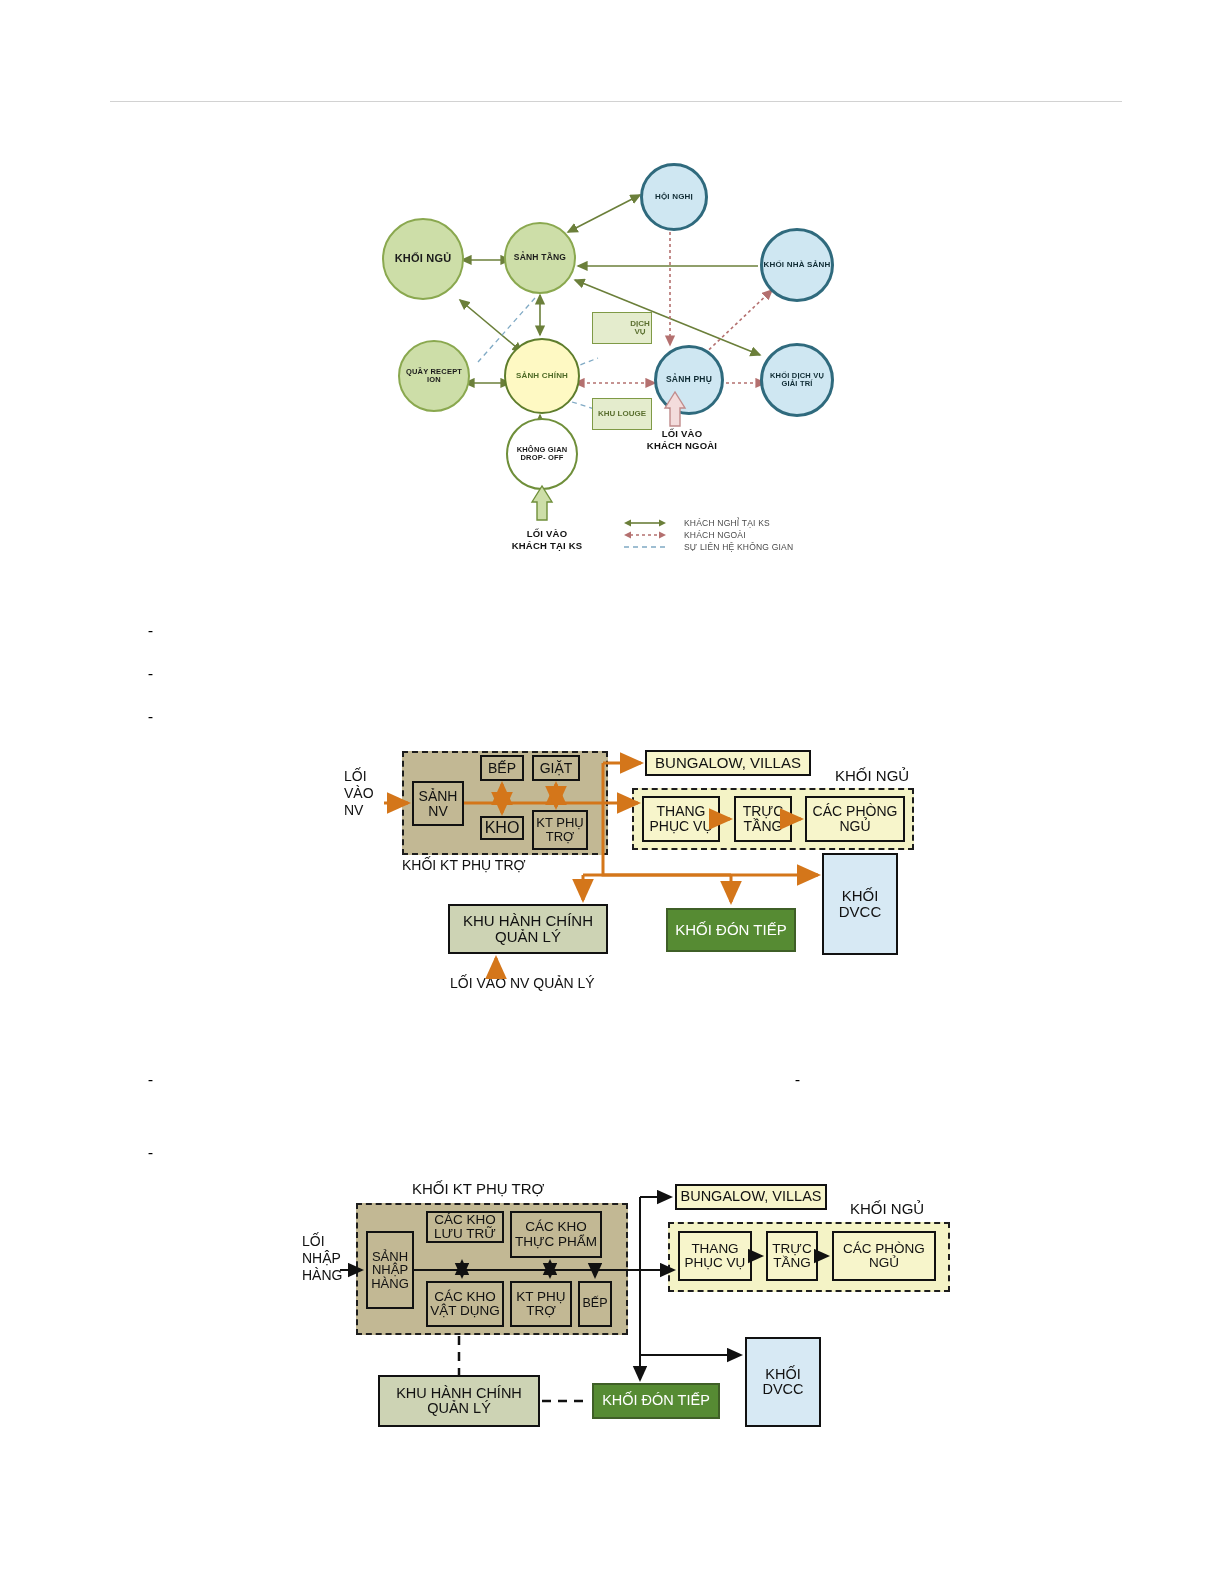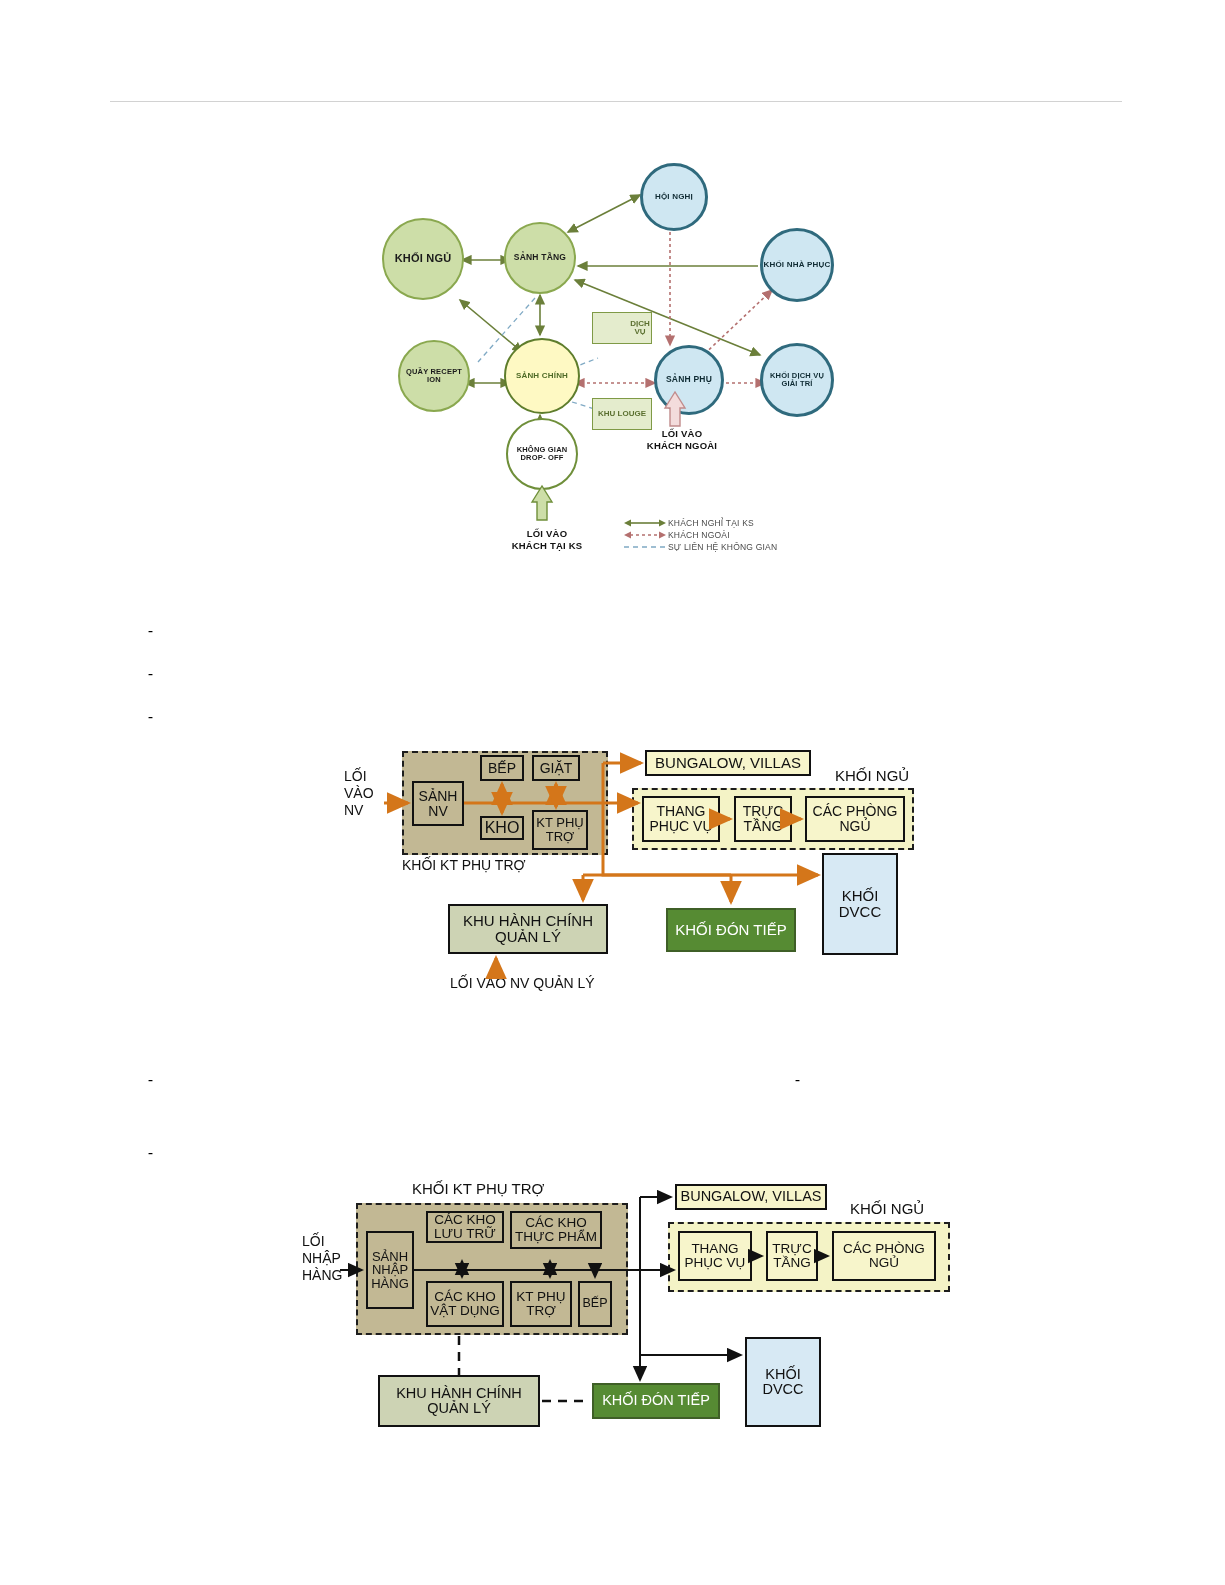--- a/index.html
+++ b/index.html
@@ -33,21 +33,21 @@
           letter-spacing:.2px; }
   .circ span { display:block; line-height:1.08; }
   .c-green-lite { background:#cddea8; border:2px solid #8aa84f; color:#1a1a1a; }
   .c-green-dark { background:#fef9c3; border:2px solid #5e7d2c; color:#4e6a26; }
   .c-blue       { background:#cfe7f2; border:3px solid #2f6a7d; color:#0f2b33; }
   .c-white      { background:#ffffff; border:2px solid #6f8f3a; color:#2a2a2a; }
   .minibox { position:absolute; background:#e4eccd; border:1.5px solid #7f9a46;
              display:flex; align-items:center; justify-content:center; text-align:center;
              color:#5b7030; font-weight:700; line-height:1.05; }
 
-  .legend-row { position:absolute; display:flex; align-items:center; gap:2px;
+  .legend-row { position:absolute; display:flex; align-items:center; gap:18px;
                 color:#4a4a4a; letter-spacing:.2px; }
   .legend-line { display:inline-block; width:42px; height:10px; position:relative; }
 
   .dg1-cap { position:absolute; font-weight:700; text-align:center; color:#111;
              line-height:1.25; letter-spacing:.2px; }
 
   
   #diagram2 { left:300px; top:740px; width:660px; height:260px; }
   #diagram3 { left:280px; top:1175px; width:700px; height:265px; }
 
@@ -121,21 +121,21 @@
 
   <div class="circ c-green-lite" style="left:144px; top:82px; width:72px; height:72px; font-size:8.5px;">
     <span>SẢNH TẦNG</span>
   </div>
 
   <div class="circ c-blue" style="left:280px; top:23px; width:68px; height:68px; font-size:8px;">
     <span>HỘI NGHỊ</span>
   </div>
 
   <div class="circ c-blue" style="left:400px; top:88px; width:74px; height:74px; font-size:8px;">
-    <span>KHỐI NHÀ PHỤC</span>
+    <span>KHỐI NHÀ SẢNH</span>
   </div>
 
   <div class="circ c-green-lite" style="left:38px; top:200px; width:72px; height:72px; font-size:7.5px;">
     <span>QUẦY RECEPT ION</span>
   </div>
 
   <div class="circ c-green-dark" style="left:144px; top:198px; width:76px; height:76px; font-size:8px;">
     <span>SẢNH CHÍNH</span>
   </div>
 
@@ -285,21 +285,21 @@
 
   <div class="grp-tan" style="left:76px; top:28px; width:272px; height:132px;"></div>
   <div class="grp-label" style="left:132px; top:5px; font-size:15px;">KHỐI KT PHỤ TRỢ</div>
 
   <div class="box box-tan" style="left:86px; top:56px; width:48px; height:78px; font-size:13px;">
     <span>SẢNH NHẬP HÀNG</span>
   </div>
   <div class="box box-tan" style="left:146px; top:36px; width:78px; height:32px; font-size:13.5px;">
     <span>CÁC KHO LƯU TRỮ</span>
   </div>
-  <div class="box box-tan" style="left:230px; top:36px; width:92px; height:38px; font-size:13.5px;">
+  <div class="box box-tan" style="left:230px; top:36px; width:92px; height:47px; font-size:13.5px;">
     <span>CÁC KHO THỰC PHẨM</span>
   </div>
   <div class="box box-tan" style="left:146px; top:106px; width:78px; height:46px; font-size:13.5px;">
     <span>CÁC KHO VẬT DỤNG</span>
   </div>
   <div class="box box-tan" style="left:230px; top:106px; width:62px; height:46px; font-size:13.5px;">
     <span>KT PHỤ TRỢ</span>
   </div>
   <div class="box box-tan" style="left:298px; top:106px; width:34px; height:46px; font-size:12.5px;">
     <span>BẾP</span>

